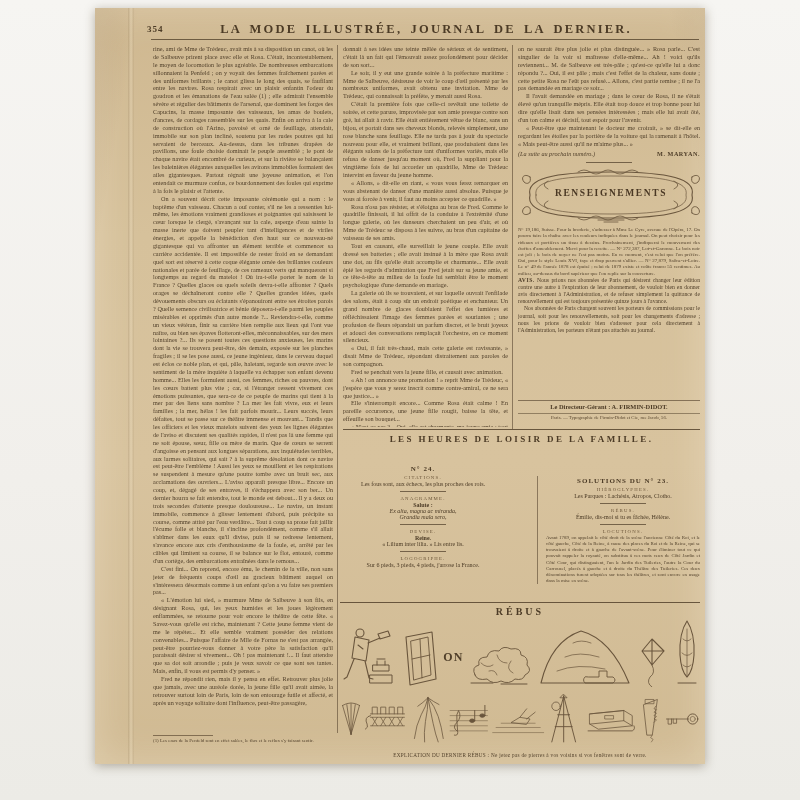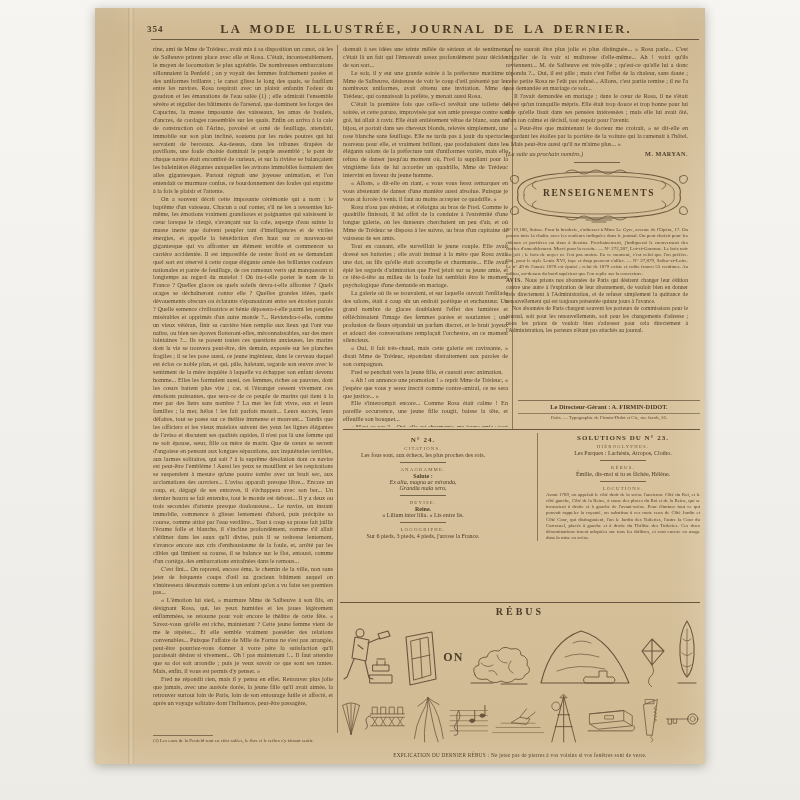--- a/index.html
+++ b/index.html
@@ -40,21 +40,21 @@
   .imprint-dir{position:absolute;left:423px;width:182px;top:392px;text-align:center;
     font-size:6.4px;font-weight:bold;border-top:1px solid rgba(76,59,38,.6);padding-top:2px;}
   .imprint-pr{position:absolute;left:423px;width:182px;top:405px;text-align:center;
     font-size:4.8px;border-top:1px solid rgba(76,59,38,.5);padding-top:1px;color:#5a4831;}
   .footnote{position:absolute;left:58px;width:180px;top:727px;font-size:4.9px;line-height:1.25;color:#55442e;}
   .footnote:before{content:"";display:block;width:60px;border-top:1px solid rgba(76,59,38,.6);margin-bottom:2px;}
   .leisure{position:absolute;left:248px;width:357px;top:421px;border-top:1px solid rgba(76,59,38,.8);padding-top:3px;}
   .leisure-title{text-align:center;font-size:9px;font-weight:bold;letter-spacing:2.4px;margin:1px 0 3px;}
   .leisure-cols{display:flex;align-items:center;gap:28px;}
   .lz-left{width:160px;padding-right:6px;}
-  .lz-right{flex:1;border-left:1px solid rgba(76,59,38,.55);padding-left:8px;}
+  .lz-right{flex:1;border-left:1px solid rgba(76,59,38,.55);padding-left:8px;margin-top:29px;}
   .lz-num{text-align:center;font-size:7px;font-weight:bold;letter-spacing:1px;margin:1px 0 2px;}
   .lz-head{text-align:center;font-size:4.8px;letter-spacing:1.2px;color:#6a5438;margin:2px 0 1px;}
   .lz-line{text-align:center;font-size:6px;margin:0;}
   .lz-line.it{font-style:italic;}
   .lz-par{font-size:4.9px;line-height:1.25;text-align:justify;margin:1px 0 0;color:#54432d;}
   .rebus{position:absolute;left:245px;width:360px;top:594px;border-top:1px solid rgba(76,59,38,.8);padding-top:2px;}
   .rebus-title{text-align:center;font-size:10px;font-weight:bold;letter-spacing:3px;margin:1px 0 2px;}
   .rebus-row{display:flex;align-items:flex-end;justify-content:space-between;}
   .rebus-row.r2{align-items:center;margin-top:1px;}
   .rebus svg{display:block;}
@@ -92,21 +92,21 @@
     <p>Rosa n'osa pas résister, et s'éloigna au bras de Fred. Comme le quadrille finissait, il lui offrit de la conduire à l'extrémité d'une longue galerie, où les danseurs cherchaient un peu d'air, et où Mme de Trédeuc se disposa à les suivre, au bras d'un capitaine de vaisseau de ses amis.</p>
     <p>Tout en causant, elle surveillait le jeune couple. Elle avait dressé ses batteries ; elle avait insinué à la mère que Rosa avait une dot, au fils qu'elle était accomplie et charmante... Elle avait épié les regards d'admiration que Fred jetait sur sa jeune amie, et ce tête-à-tête au milieu de la foule lui semblait être le moment psychologique d'une demande en mariage.</p>
     <p>La galerie où ils se trouvaient, et sur laquelle ouvrait l'enfilade des salons, était à coup sûr un endroit poétique et enchanteur. Un grand nombre de glaces doublaient l'effet des lumières et réfléchissaient l'image des femmes parées et souriantes ; une profusion de fleurs répandait un parfum discret, et le bruit joyeux et adouci des conversations remplaçait l'orchestre, en ce moment silencieux.</p>
     <p>« Oui, il fait très-chaud, mais cette galerie est ravissante, » disait Mme de Trédeuc, répondant distraitement aux paroles de son compagnon.</p>
     <p>Fred se penchait vers la jeune fille, et causait avec animation.</p>
     <p>« Ah ! on annonce une promotion ! » reprit Mme de Trédeuc, « j'espère que vous y serez inscrit comme contre-amiral, ce ne sera que justice... »</p>
     <p>Elle s'interrompit encore... Comme Rosa était calme ! En pareille occurrence, une jeune fille rougit, baisse la tête, et effeuille son bouquet...</p>
     <p>« N'est-ce pas ?... Oui, elle est charmante, ma jeune amie ; tout le monde m'en fait des compliments ce soir ;</p>
   </div>
 
-  <div class="novel-col" style="left:411px;top:37px;width:182px;height:352px;">
+  <div class="novel-col" style="left:423px;top:37px;width:182px;height:352px;">
     <p class="noindent">on ne saurait être plus jolie et plus distinguée... » Rosa parle... C'est singulier de la voir si maîtresse d'elle-même... Ah ! voici qu'ils reviennent... M. de Salbeuve est très-pâle ; qu'est-ce qu'elle lui a donc répondu ?... Oui, il est pâle ; mais c'est l'effet de la chaleur, sans doute ; cette petite Rosa ne l'eût pas refusé... Allons, c'est partie remise ; il ne l'a pas demandée en mariage ce soir...</p>
     <p>Il l'avait demandée en mariage ; dans le cœur de Rosa, il ne s'était élevé qu'un tranquille mépris. Elle était trop douce et trop bonne pour lui dire qu'elle lisait dans ses pensées intéressées ; mais elle lui avait ôté, d'un ton calme et décisif, tout espoir pour l'avenir.</p>
     <p>« Peut-être que maintenant le docteur me croirait, » se dit-elle en regardant les étoiles par la portière de la voiture qui la ramenait à l'hôtel. « Mais peut-être aussi qu'il ne m'aime plus... »</p>
 
     <div class="sig-row">
       <span class="cont">(La suite au prochain numéro.)</span>
       <span class="auth">M. MARYAN.</span>
     </div>
     <div class="sep"></div>
 
@@ -125,20 +125,21 @@
     <p class="smallprint noindent">N° 19,186, Suisse. Pour la broderie, s'adresser à Mme Le Cyre, avenue de l'Opéra, 17. On pourra faire la chaîne avec les couleurs indiquées dans le journal. On peut choisir pour les rideaux et portières un tissu à dessins. Prochainement, j'indiquerai le mouvement des étoffes d'ameublement. Merci pour la recette. — N° 272,387, Lot-et-Garonne. Le bois noir est joli ; le bois de noyer ne l'est pas moins. En ce moment, c'est celui que l'on préfère. Oui, pour le style Louis XVI, faye et drap peuvent s'allier. — N° 27,879, Saône-et-Loire. Le n° 49 de l'année 1878 est épuisé ; celui de 1879 existe et coûte franco 55 centimes. Au milieu, au-dessus du bord supérieur que l'on replie sur la couverture.</p>
 
     <p class="avis noindent"><b>AVIS.</b> <span>Nous prions nos abonnées de Paris qui désirent changer leur édition contre une autre à l'expiration de leur abonnement, de vouloir bien en donner avis directement à l'Administration, et de refuser simplement la quittance de renouvellement qui est toujours présentée quinze jours à l'avance.</span></p>
     <p class="avis" style="text-indent:6px;">Nos abonnées de Paris chargent souvent les porteurs de commissions pour le journal, soit pour les renouvellements, soit pour les changements d'adresse ; nous les prions de vouloir bien s'adresser pour cela directement à l'Administration, les porteurs n'étant pas attachés au journal.</p>
   </div>
 
   <div class="imprint-dir">Le Directeur-Gérant : A. FIRMIN-DIDOT.</div>
   <div class="imprint-pr">Paris. — Typographie de Firmin-Didot et Cie, rue Jacob, 56.</div>
 
   <div class="leisure">
+    <div class="leisure-title">LES HEURES DE LOISIR DE LA FAMILLE.</div>
     <div class="leisure-cols">
       <div class="lz-left">
         <div class="lz-num">N° 24.</div>
         <div class="lz-head">CITATIONS.</div>
         <p class="lz-line">Les fous sont, aux échecs, les plus proches des rois.</p>
         <div class="sep"></div>
         <div class="lz-head">ANAGRAMME.</div>
         <p class="lz-line" style="font-weight:bold;">Salute :</p>
         <p class="lz-line it">Ex alta, magna ac miranda,</p>
         <p class="lz-line it">Grandia mala sero,</p>

